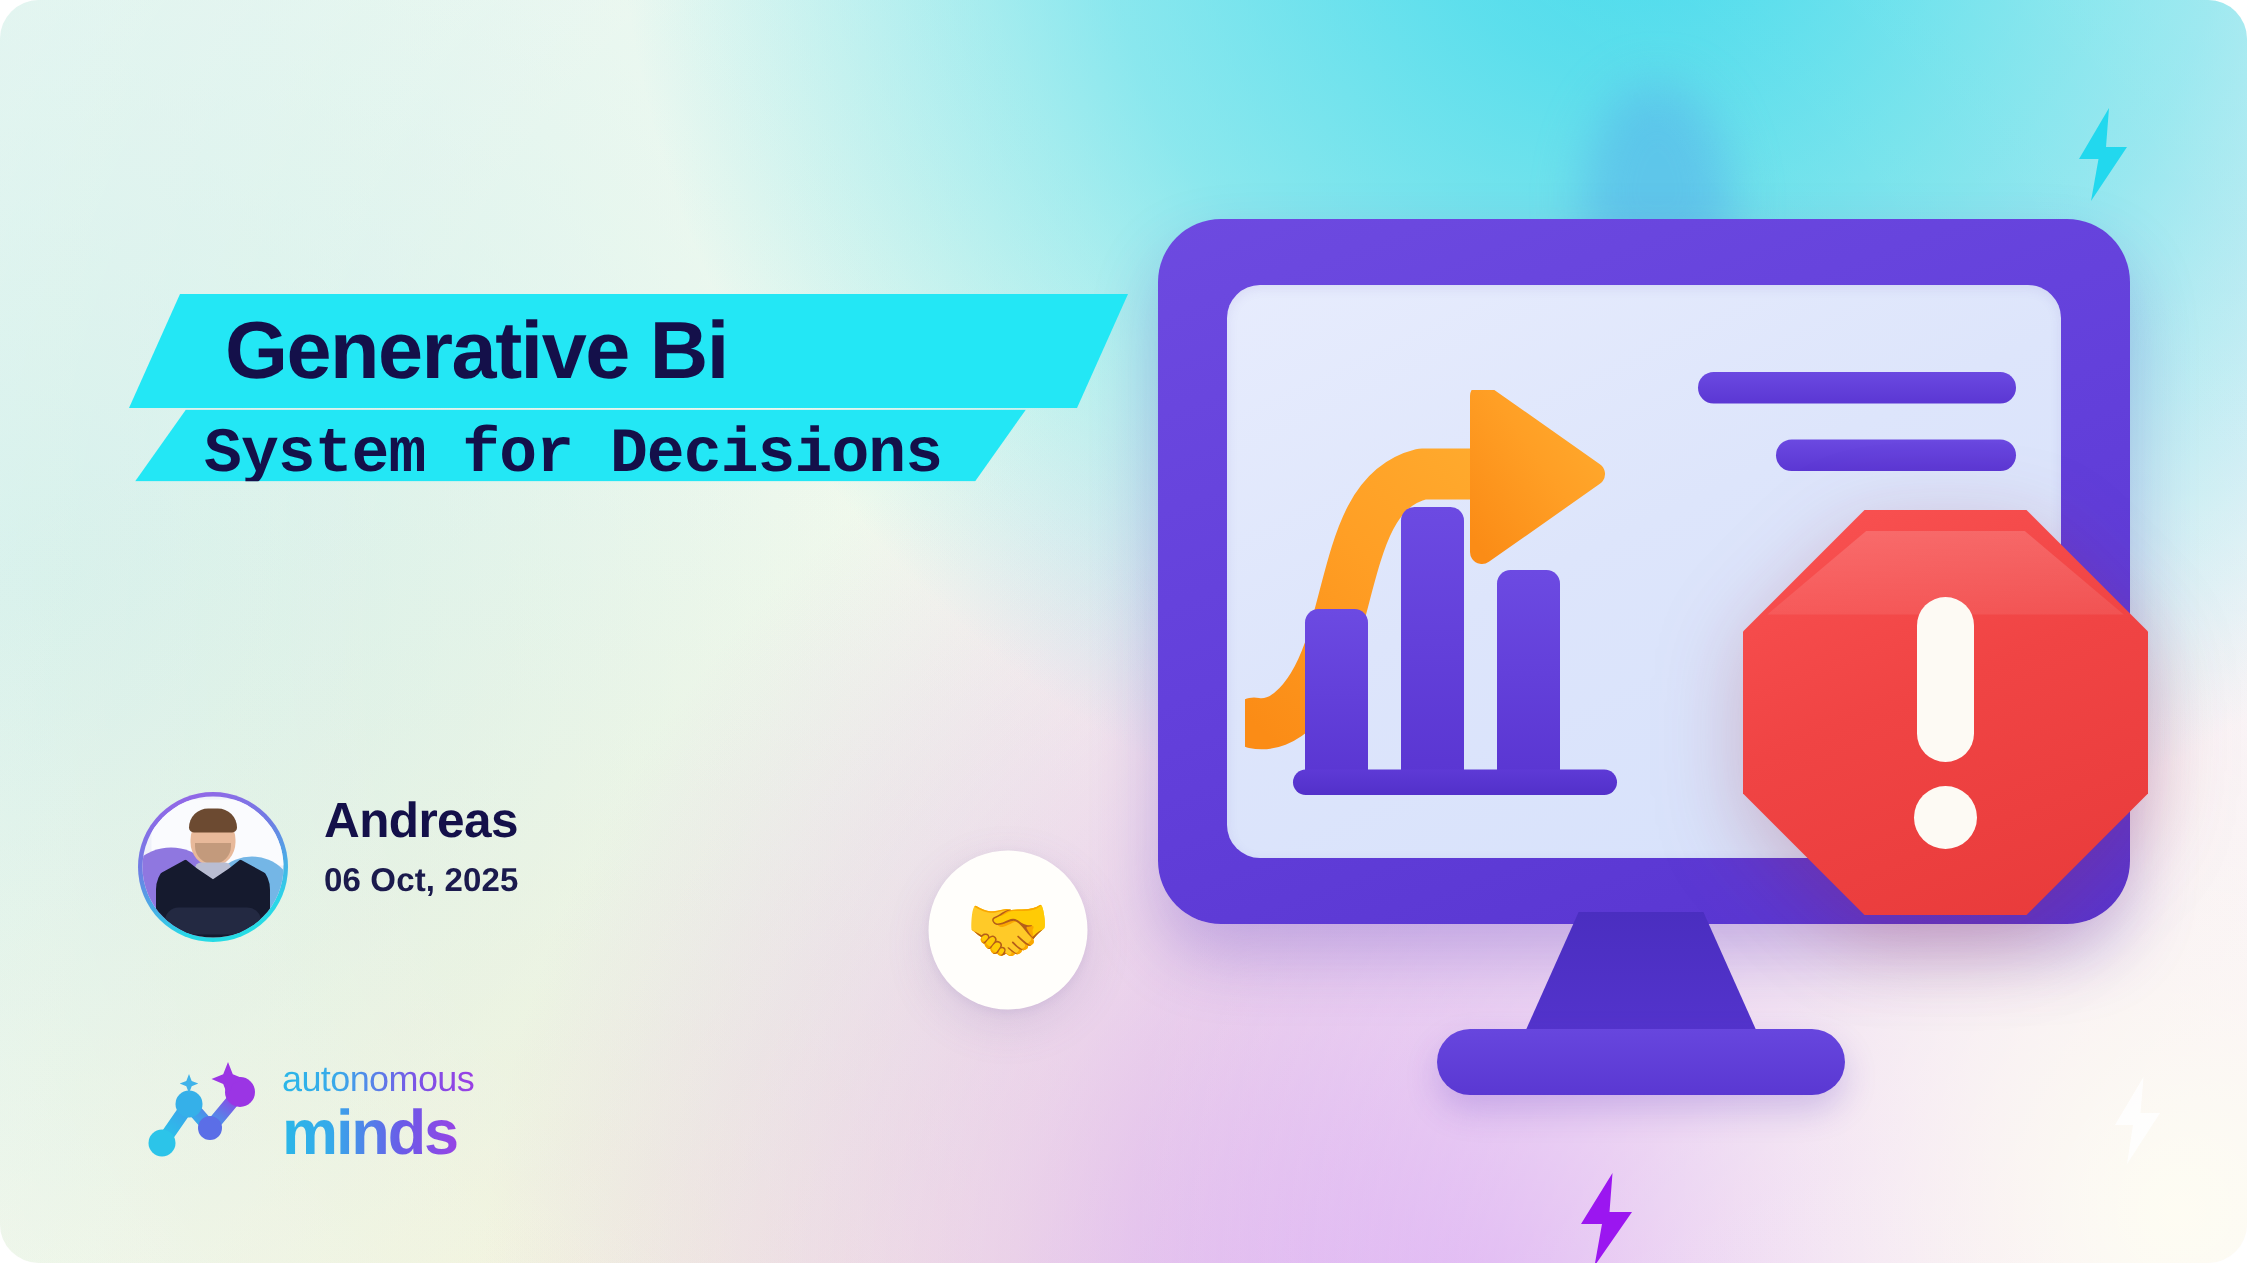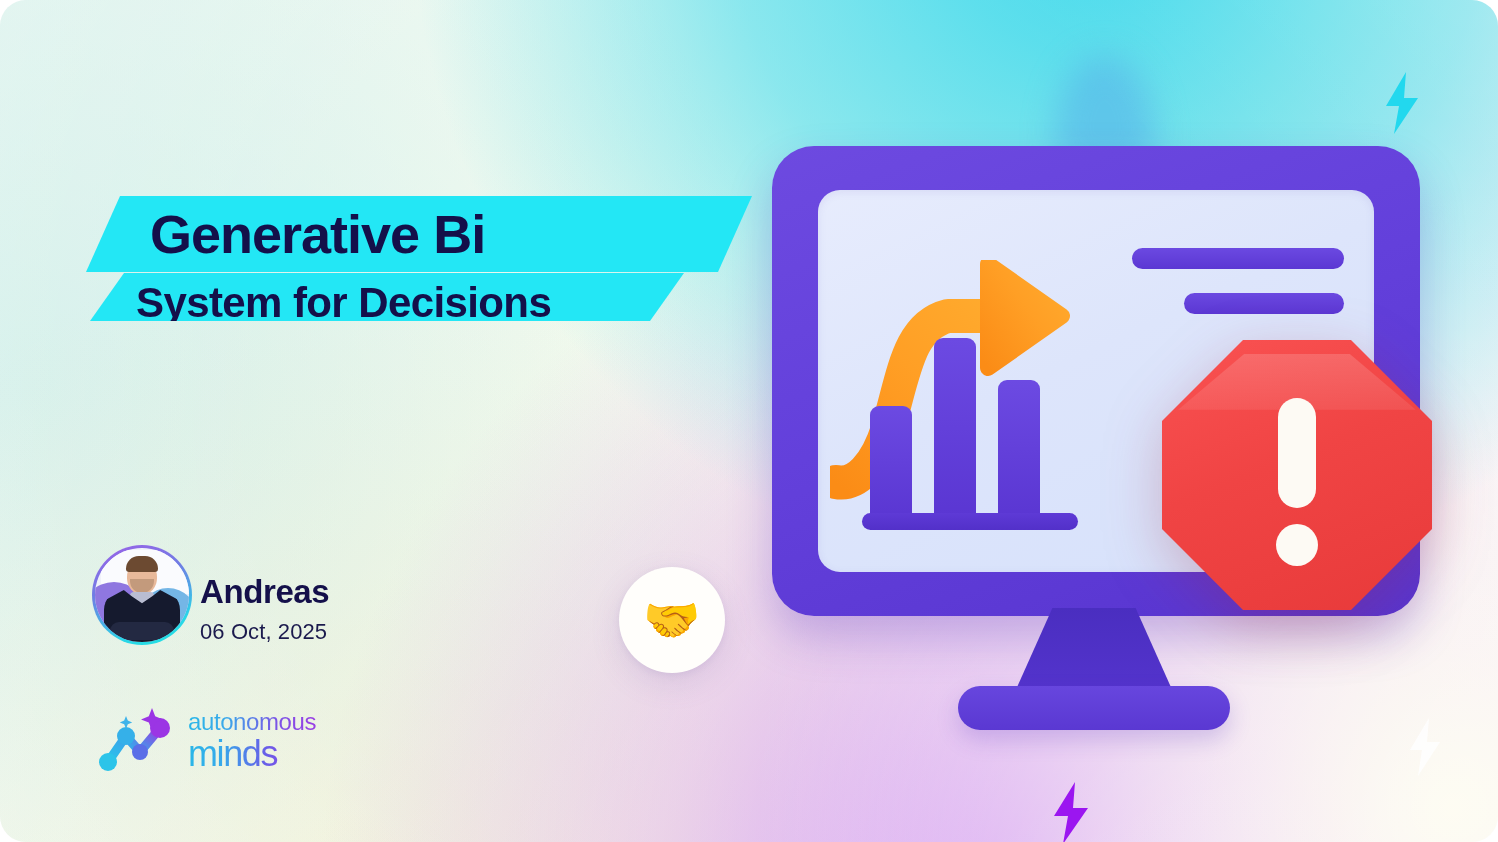--- a/index.html
+++ b/index.html
@@ -78,26 +78,27 @@
   }
   .band-3{
     background:#23e7f5;
     color:#14104a;
     font-size:42px;
     height:48px; line-height:60px;
     width:594px;
     margin-left:4px;
     padding-left:46px;
     letter-spacing:-.6px;
+    font-family:Liberation Mono, monospace;
   }
 
   
   .author{
-    position:absolute; left:92px; top:545px;
-    display:flex; align-items:flex-end; gap:8px;
+    position:absolute; left:92px; top:528px;
+    display:flex; align-items:flex-start; gap:24px;
     z-index:6;
   }
   .avatar-ring{
     width:100px; height:100px;
     border-radius:50%;
     padding:3px;
     background:linear-gradient(160deg,#9f5fe8 0%,#6f7de4 38%,#2ad6e8 78%,#21e3e0 100%);
     flex:none;
   }
   .avatar-inner{
@@ -128,38 +129,38 @@
         border-radius:20px 20px 0 0;
         clip-path:polygon(0 18%,26% 0,36% 10%,50% 22%,64% 10%,74% 0,100% 18%,100% 100%,0 100%);}
   .av-arms{position:absolute; left:50%; top:74px; transform:translateX(-50%);
         width:64px; height:18px; background:#232942; z-index:6; border-radius:9px;}
 
   .author-text{display:flex; flex-direction:column; gap:8px;}
   .author-name{
     font-size:33px; font-weight:700; color:#14104a; letter-spacing:-.4px;
   }
   .author-date{
-    font-size:22px; font-weight:400; color:#1b1a4d; letter-spacing:.1px;
+    font-size:22px; font-weight:700; color:#1b1a4d; letter-spacing:.1px;
   }
 
   
   .brand{
     position:absolute; left:96px; top:706px;
     display:flex; align-items:center; gap:14px;
     z-index:6;
   }
   .brand-words{display:flex; flex-direction:column; line-height:1; }
   .brand-top{
     font-size:24px; font-weight:500; letter-spacing:-.4px;
     background:linear-gradient(90deg,#2ab7e8 0%,#3aa8ea 30%,#7b53e6 70%,#9a3fe4 100%);
     -webkit-background-clip:text; background-clip:text; color:transparent;
     margin-bottom:2px;
   }
   .brand-bot{
-    font-size:36px; font-weight:400; letter-spacing:-1.4px;
+    font-size:42px; font-weight:700; letter-spacing:-1.4px;
     background:linear-gradient(90deg,#2ab7e8 0%,#36a9ea 26%,#6a5ce8 62%,#a33ce4 100%);
     -webkit-background-clip:text; background-clip:text; color:transparent;
   }
 
   
   .badge-hand{
     position:absolute; left:619px; top:567px;
     width:106px; height:106px; border-radius:50%;
     background:#fffefb;
     box-shadow:0 10px 30px rgba(120,100,170,.16), 0 2px 6px rgba(120,100,170,.10);

